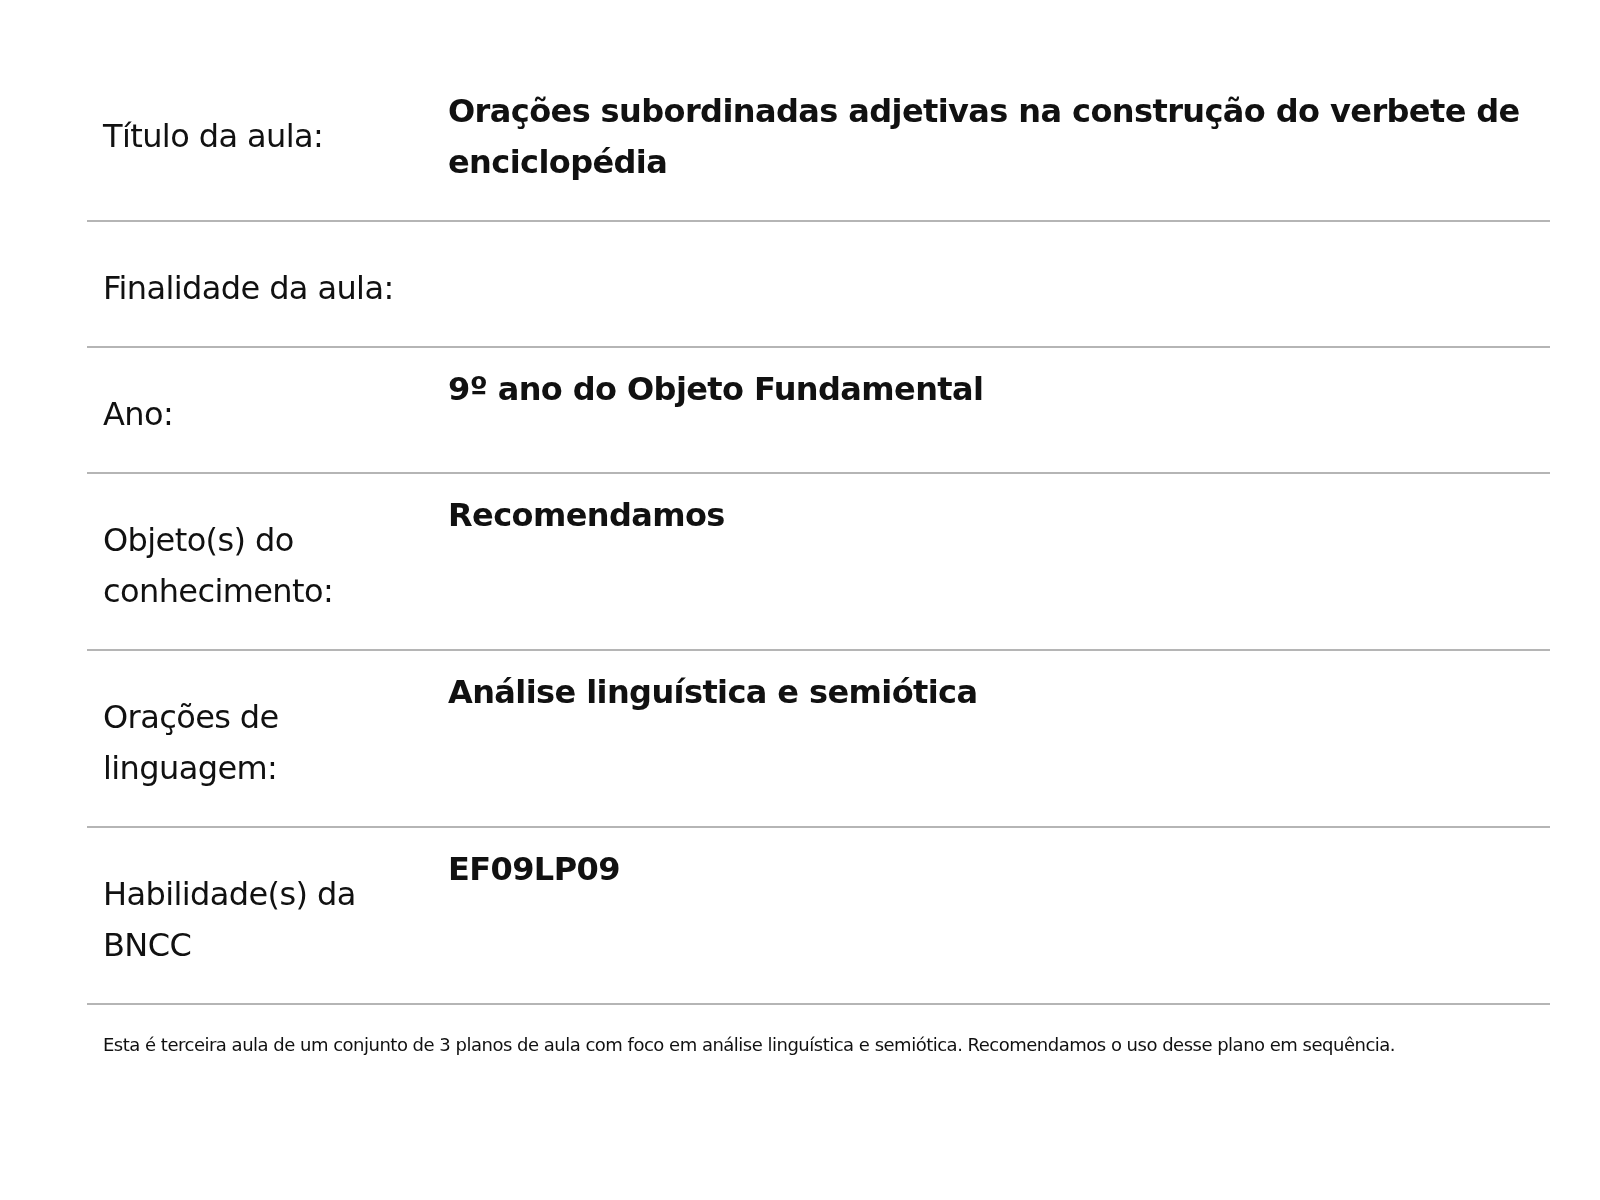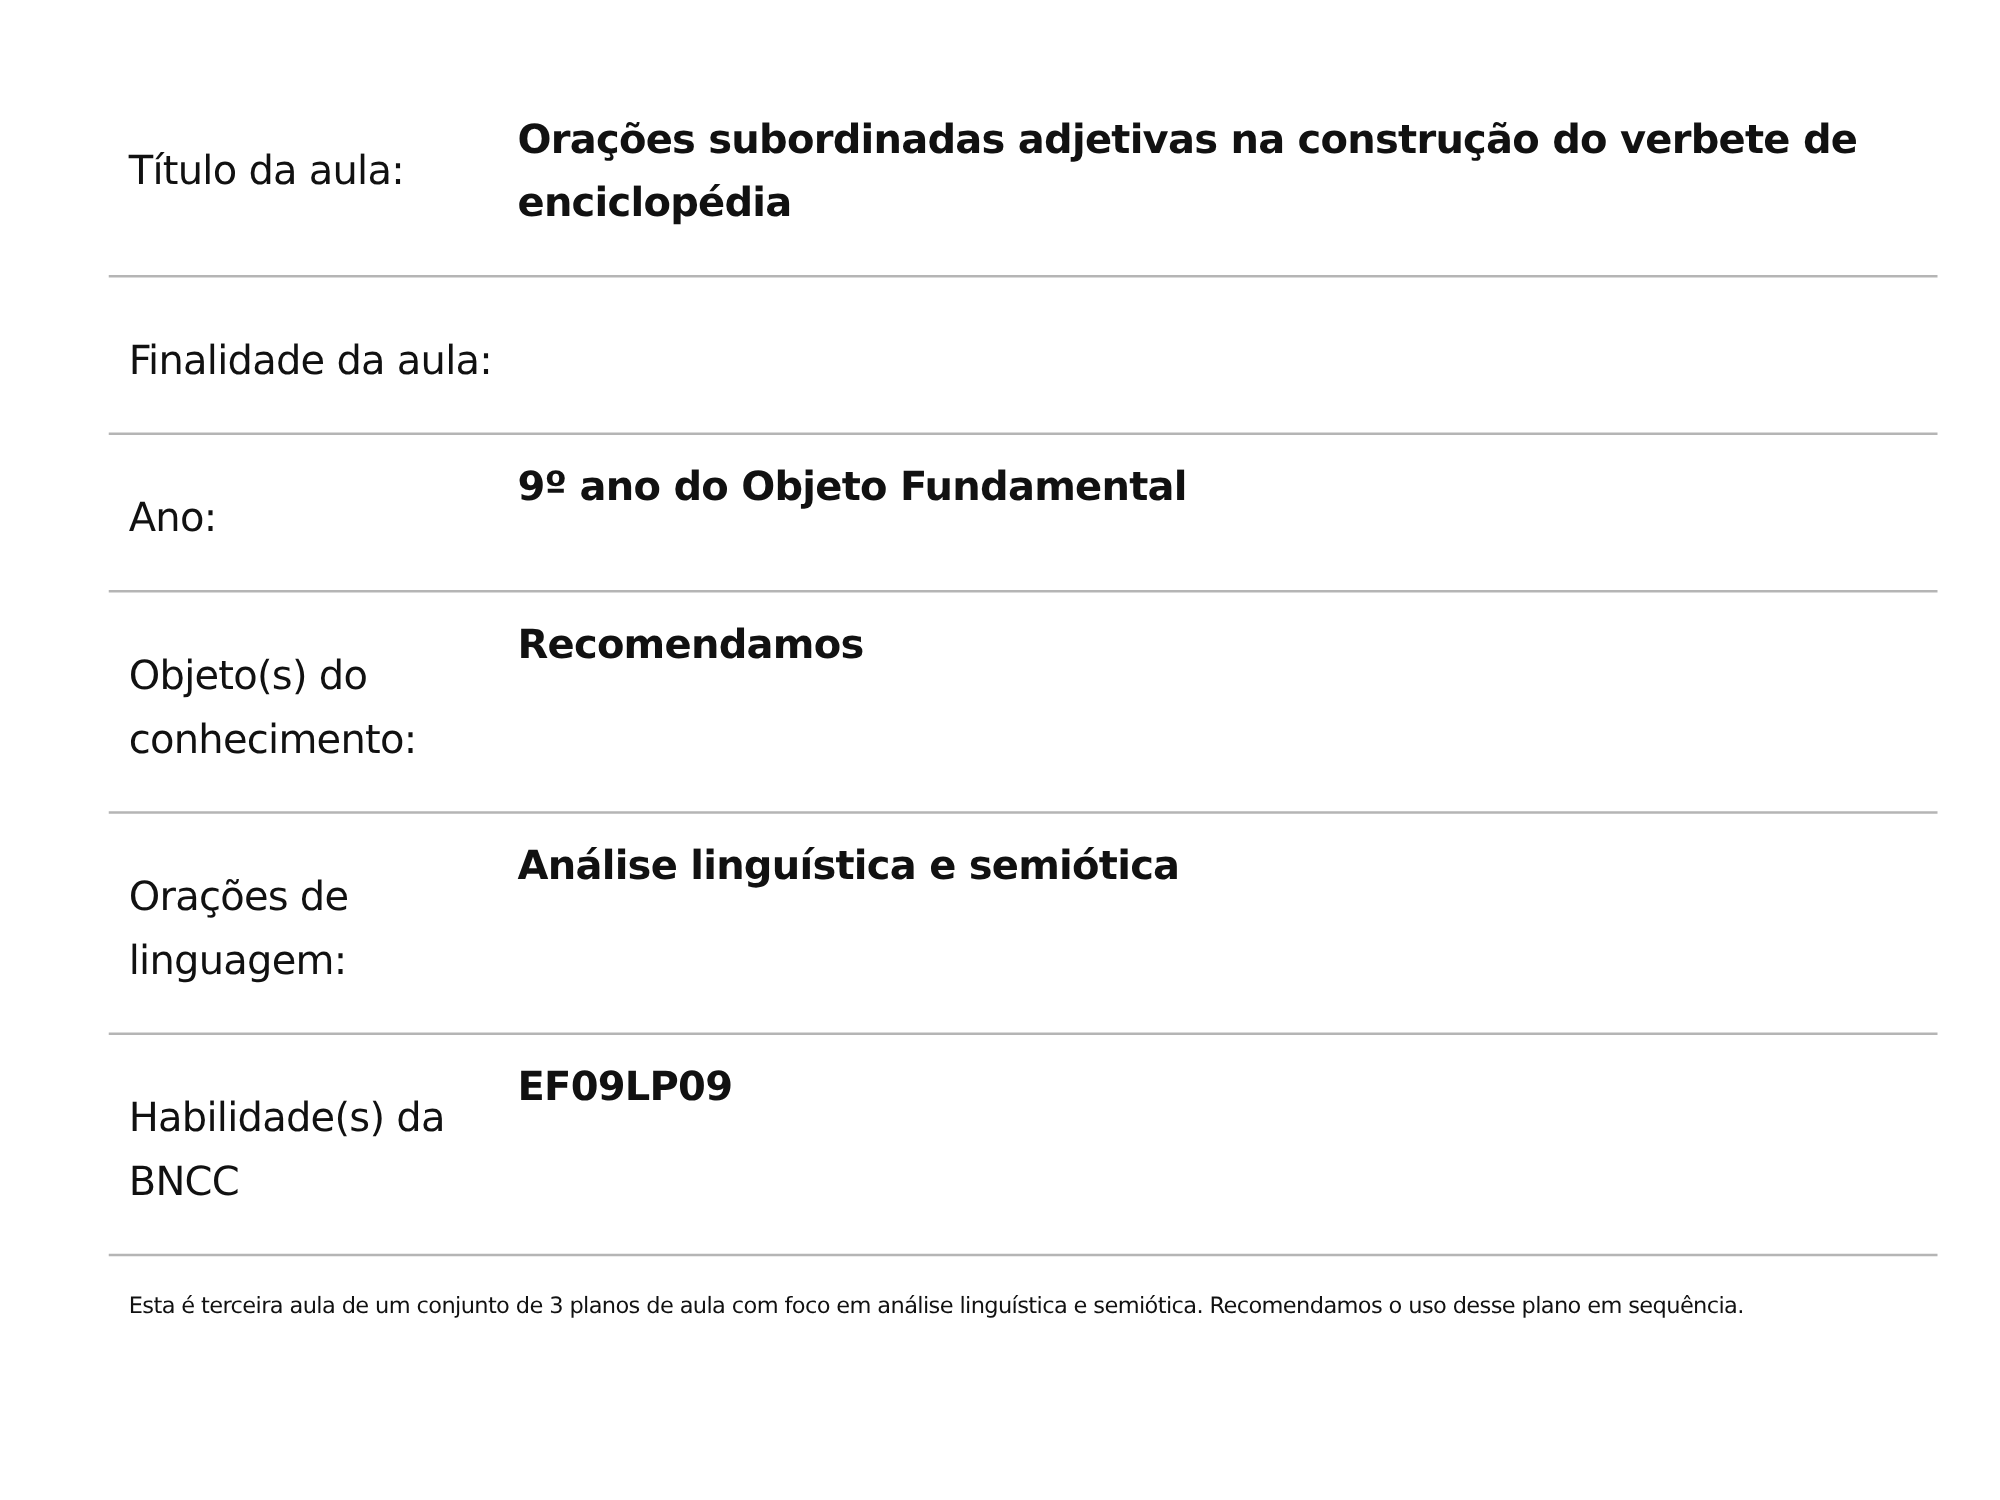--- a/index.html
+++ b/index.html
@@ -1,21 +1,21 @@
 <!DOCTYPE html>
 <html><head>
   <meta charset="utf-8">
   <style>
     html, body { margin: 0; padding: 0; background: #ffffff; }
     body { width: 1600px; height: 1200px; position: relative; overflow: hidden;
            font-family: "DejaVu Sans", sans-serif; color: #111; }
     .table { position: absolute; left: 87px; top: 70px; width: 1463px; }
     .row { display: flex; border-bottom: 2px solid #b5b5b5; padding: 16px 0 32px 0; }
     .label { width: 327px; padding-left: 16px; font-size: 32px; line-height: 51px; font-weight: normal; letter-spacing: -0.6px; box-sizing: border-box; margin-top: 25px; }
-    .value { flex: 1; font-size: 32px; line-height: 51px; font-weight: bold; letter-spacing: -0.6px; padding-right: 20px; }
+    .value { flex: 1; font-size: 32px; line-height: 51px; font-weight: bold; letter-spacing: -0.6px; padding-right: 20px; margin-left: 34px; }
     .note { position: absolute; left: 103px; top: 1023px; width: 1400px; font-size: 18px; line-height: 44px; letter-spacing: -0.5px; color: #111; }
   </style>
 </head>
 <body>
 
 <div class="table">
   <div class="row">
     <div class="label">Título da aula:</div>
     <div class="value">Orações subordinadas adjetivas na construção do verbete de enciclopédia</div>
   </div>

